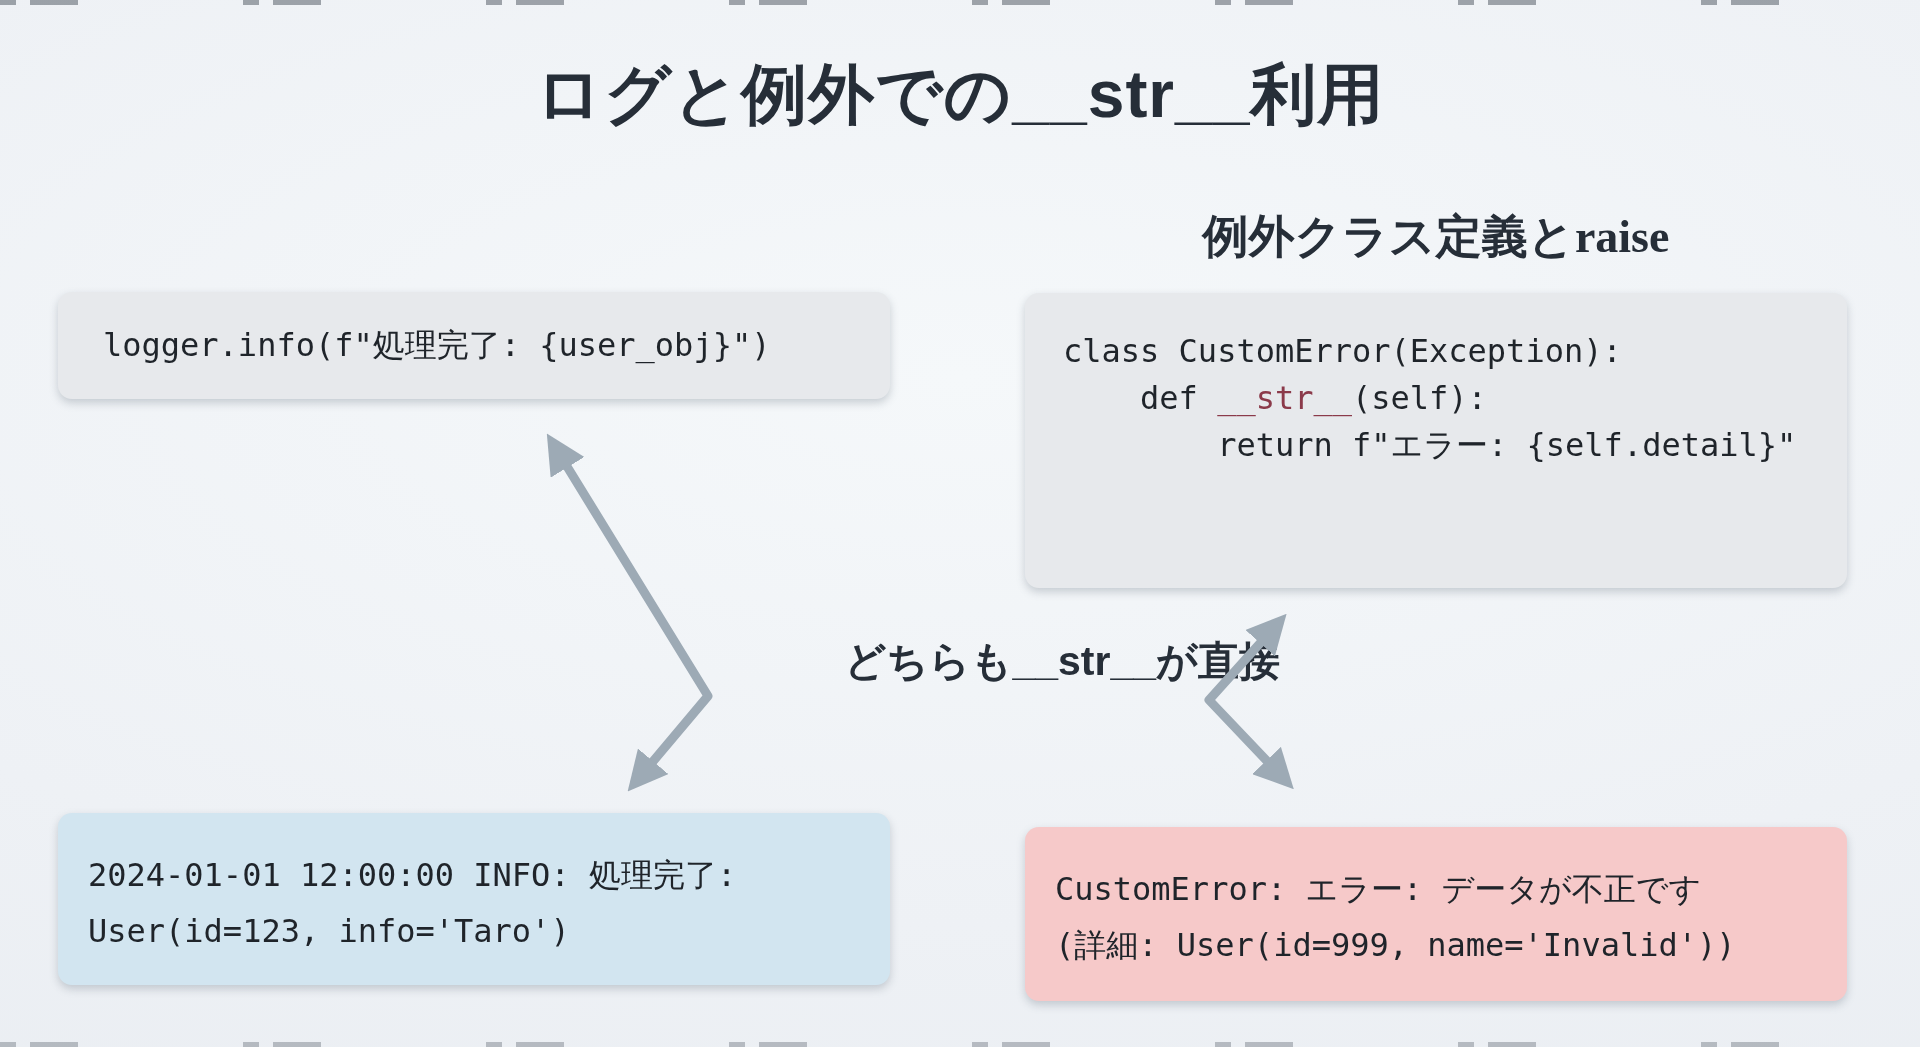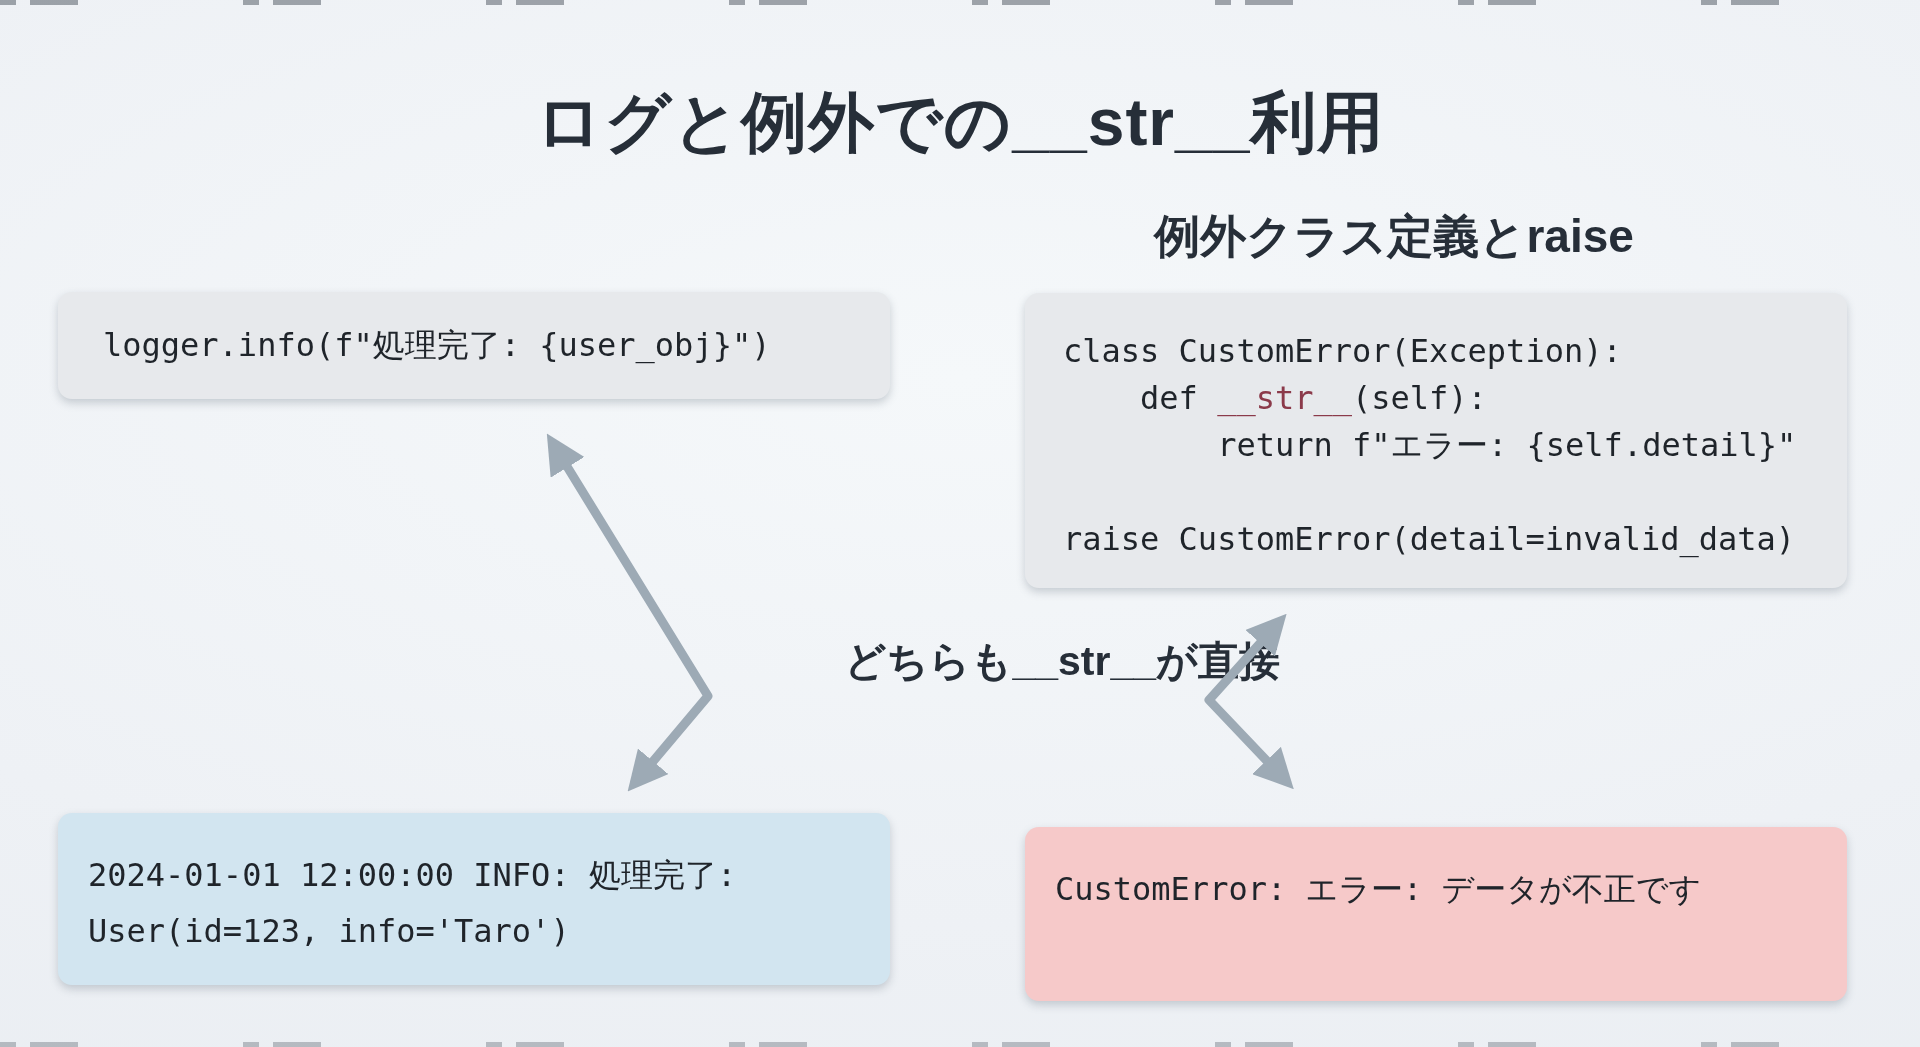--- a/index.html
+++ b/index.html
@@ -9,25 +9,25 @@
     font-family:"Liberation Sans",sans-serif;
     color:var(--heading-text,#262e38);
   }
   .edge{position:absolute;left:0;width:100%;height:5px;
     background:repeating-linear-gradient(90deg,#39424d 0 16px,transparent 16px 30px,#39424d 30px 78px,transparent 78px 243px);
     filter:blur(.5px);}
   .edge.top{top:0;opacity:.45}
   .edge.bottom{bottom:0;opacity:.30}
 
   .title{position:absolute;top:50px;left:0;width:100%;text-align:center;
-    font-size:66px;font-weight:700;letter-spacing:1px;margin-top:28px;}
+    font-size:66px;font-weight:700;letter-spacing:1px;}
 
   .heading{position:absolute;top:206px;text-align:center;font-size:46px;font-weight:700;}
   .heading.left{left:58px;width:832px;}
-  .heading.right{left:983px;width:822px;}
+  .heading.right{left:1025px;width:822px;font-family:Liberation Serif, serif;}
 
   .box{position:absolute;border-radius:14px;box-sizing:border-box;
     box-shadow:0 4px 9px rgba(106,118,130,.32);}
   .codebox{background:var(--code-box-bg,#e7e9ec);}
 
   .code-line{white-space:pre;font-family:"DejaVu Sans Mono","Liberation Mono",monospace;
     font-size:32px;color:var(--code-text,#1f242a);line-height:47px;min-height:47px;}
 
   .box.left-code{left:58px;top:292px;width:832px;height:107px;
     display:flex;align-items:center;padding-left:45px;}
@@ -58,34 +58,34 @@
 
   <div class="box codebox left-code">
     <div class="code-line">logger.info(f"処理完了: {user_obj}")</div>
   </div>
 
   <div class="box codebox right-code">
     <div class="code-line">class CustomError(Exception):</div>
     <div class="code-line"><span>    def </span><span class="dunder">__str__</span><span>(self):</span></div>
     <div class="code-line">        return f"エラー: {self.detail}"</div>
     <div class="code-line"></div>
-    <div class="code-line">raise CustomError(detail=invalid_data)</div>
   </div>
 
   <div class="annotation">
     <div>どちらも__str__が直接</div>
   </div>
 
   <div class="box outbox log-output">
     <div class="code-line">2024-01-01 12:00:00 INFO: 処理完了:</div>
     <div class="code-line">User(id=123, info='Taro')</div>
   </div>
 
   <div class="box outbox error-output">
     <div class="code-line">CustomError: エラー: データが不正です</div>
+    <div class="code-line">(詳細: User(id=999, name='Invalid'))</div>
   </div>
 
   <svg class="arrows" width="1920" height="1047" viewBox="0 0 1920 1047">
     <defs>
       <marker id="ah" viewBox="0 0 10 10" refX="7.5" refY="5" markerWidth="4.4" markerHeight="4.4" orient="auto-start-reverse">
         <path d="M0 0 L10 5 L0 10 z" fill="currentColor"></path>
       </marker>
     </defs>
     <path d="M552 442 L708 696 L634 784" fill="none" stroke="currentColor" stroke-width="9" stroke-linejoin="round" marker-start="url(#ah)" marker-end="url(#ah)"></path>
     <path d="M1280 621 L1209 700 L1287 782" fill="none" stroke="currentColor" stroke-width="9" stroke-linejoin="round" marker-start="url(#ah)" marker-end="url(#ah)"></path>

